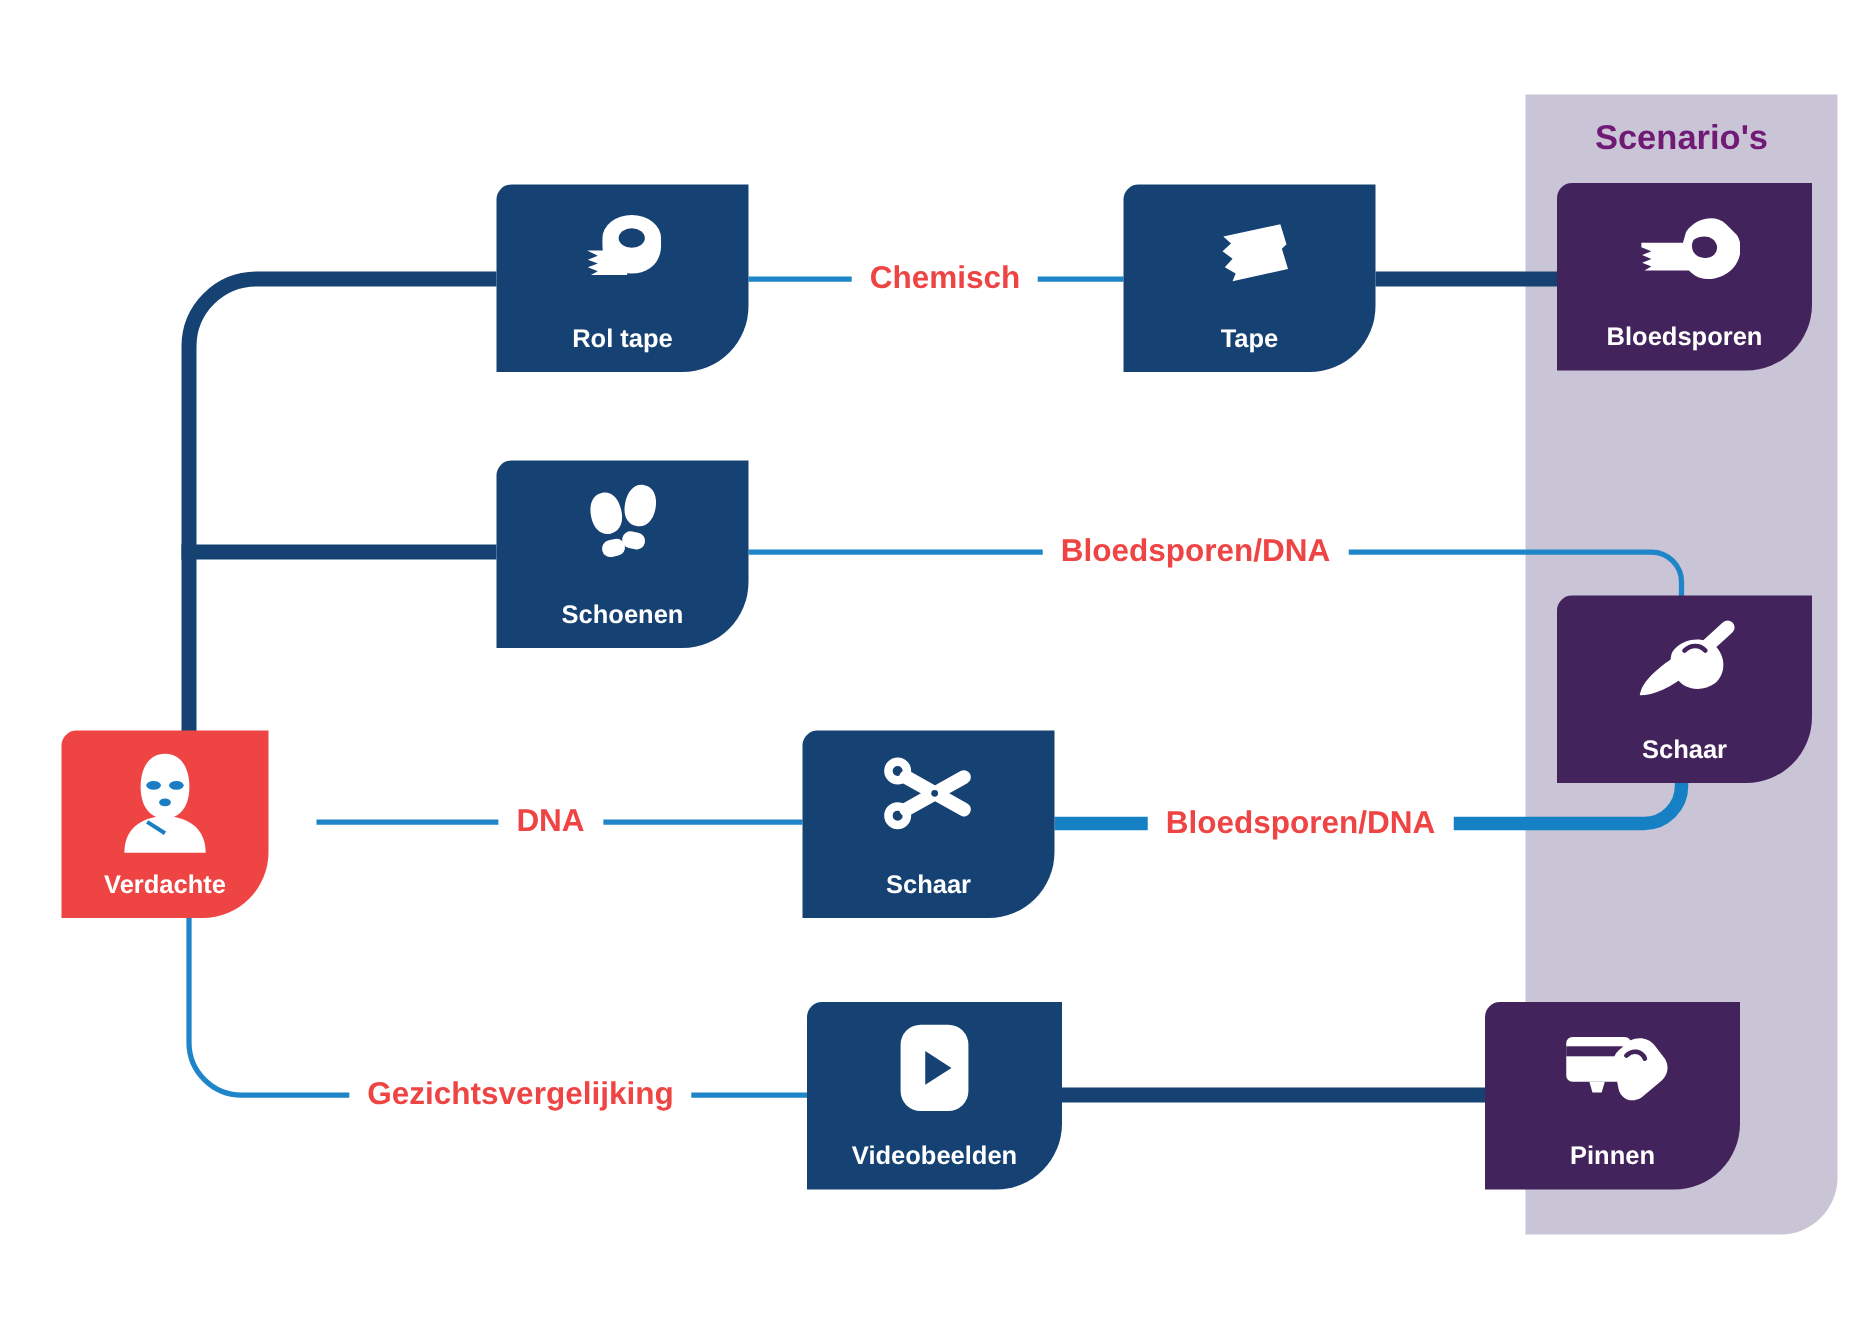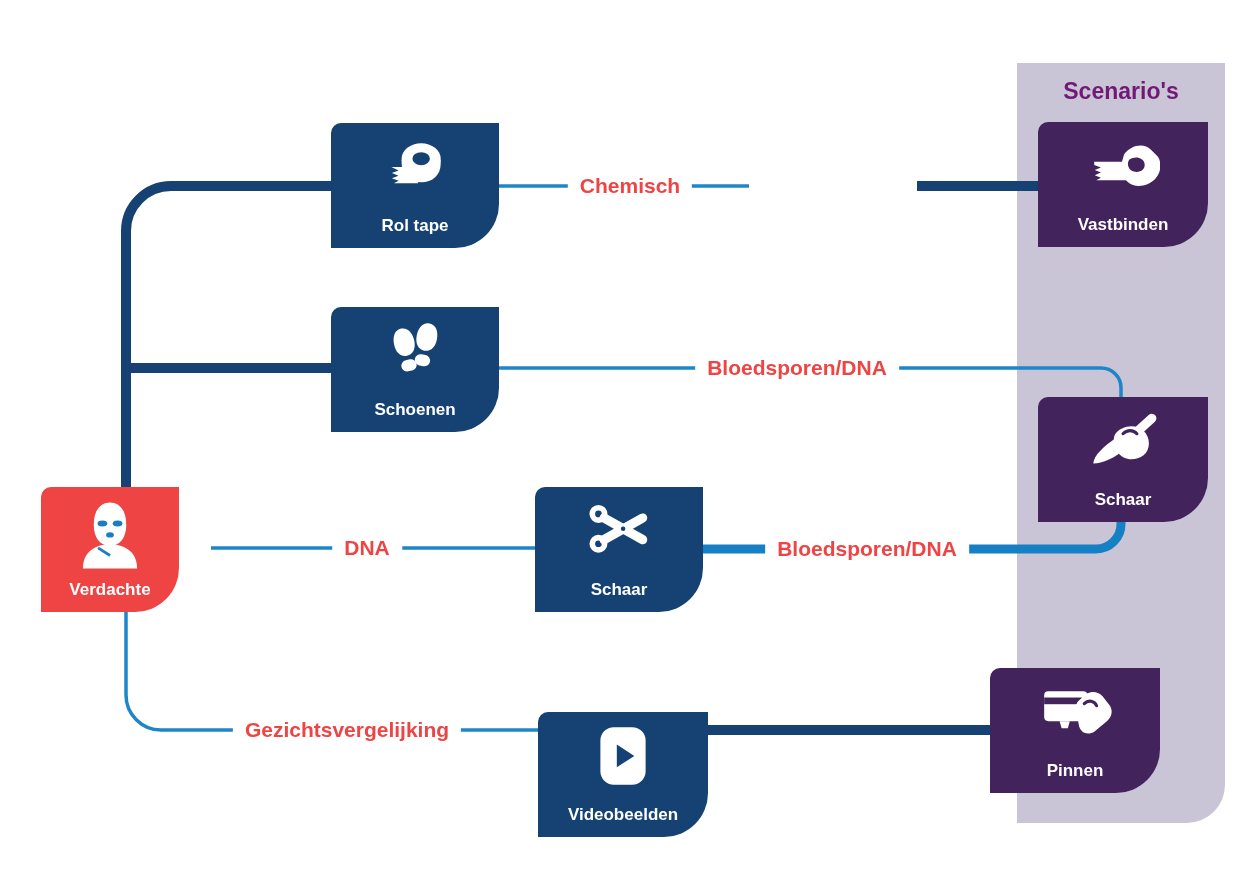--- a/index.html
+++ b/index.html
@@ -115,38 +115,44 @@
     <svg class="icon" width="74" height="74" viewBox="0 0 72 72">
       <circle cx="16" cy="16.5" r="6" fill="none" stroke="#ffffff" stroke-width="5.5"></circle>
       <circle cx="16" cy="45.5" r="6" fill="none" stroke="#ffffff" stroke-width="5.5"></circle>
       <path d="M21.5 20.5 L59 41.5" stroke="#ffffff" stroke-width="9" stroke-linecap="round"></path>
       <path d="M21.5 41.5 L59 20.5" stroke="#ffffff" stroke-width="9" stroke-linecap="round"></path>
       <circle cx="40" cy="31" r="2.2" fill="#154273"></circle>
     </svg>
     <div class="node-label">Schaar</div>
   </div>
 
-  <div class="node navy wide" style="left:538px;top:668px;margin-top:44px;">
+  <div class="node navy wide" style="left:538px;top:668px;">
     <svg class="icon" width="74" height="74" viewBox="0 0 72 72">
       <rect x="14" y="5" width="44" height="56" rx="13" fill="#ffffff"></rect>
       <path d="M30 22 L47 33 L30 44 Z" fill="#154273"></path>
     </svg>
     <div class="node-label">Videobeelden</div>
   </div>
 
+  <div class="node navy" style="left:749px;top:123px;">
+    <svg class="icon" width="74" height="74" viewBox="0 0 72 72">
+      <path d="M19 24 L56 16 L60 29 L57 32 L61 45 L25 53 L27 48 L20 44 L25 38.5 L18.5 33.5 L24 28.5 Z" fill="#ffffff"></path>
+    </svg>
+    <div class="node-label">Tape</div>
+  </div>
 
   <div class="node purple" style="left:1038px;top:122px;">
     <svg class="icon" width="74" height="74" viewBox="0 0 72 72">
       <g fill="#ffffff">
         <path d="M8 29 L42 29 L42 47 L10 47 L14.5 44.5 L8.5 42 L14.5 39.5 L8.5 37 L14.5 34.5 L8 32 Z"></path>
         <path d="M37 22 C43 13 56 10 63 17 L70 24 C74 30 73 40 67 46 C60 53 48 55 41 49 C35 44 33 36 35 29 Z"></path>
       </g>
       <path d="M42 27 C48 23 56 25 57 31 C58 37 52 40 46.5 38.5 C41 37 39.5 31 42 27 Z" fill="#42235c"></path>
     </svg>
-    <div class="node-label">Vastbinden</div>
+    <div class="node-label">Bloedsporen</div>
   </div>
 
   <div class="node purple" style="left:1038px;top:397px;">
     <svg class="icon" width="74" height="74" viewBox="0 0 72 72">
       <path d="M42 31 L64 11" stroke="#ffffff" stroke-width="9" stroke-linecap="round" fill="none"></path>
       <g fill="#ffffff">
         <path d="M7 55 C8 47 16 39 31 29 L39 40 C28 50 16 55 7 55 Z"></path>
         <path d="M28 27 C34 18 48 16 56 23 C63 30 63 41 56 47 C48 53 36 52 31 44 C27 38 26 32 28 27 Z"></path>
       </g>
       <path d="M36 26 C40 22 46 22 49.5 26" stroke="#42235c" stroke-width="3" fill="none" stroke-linecap="round"></path>

